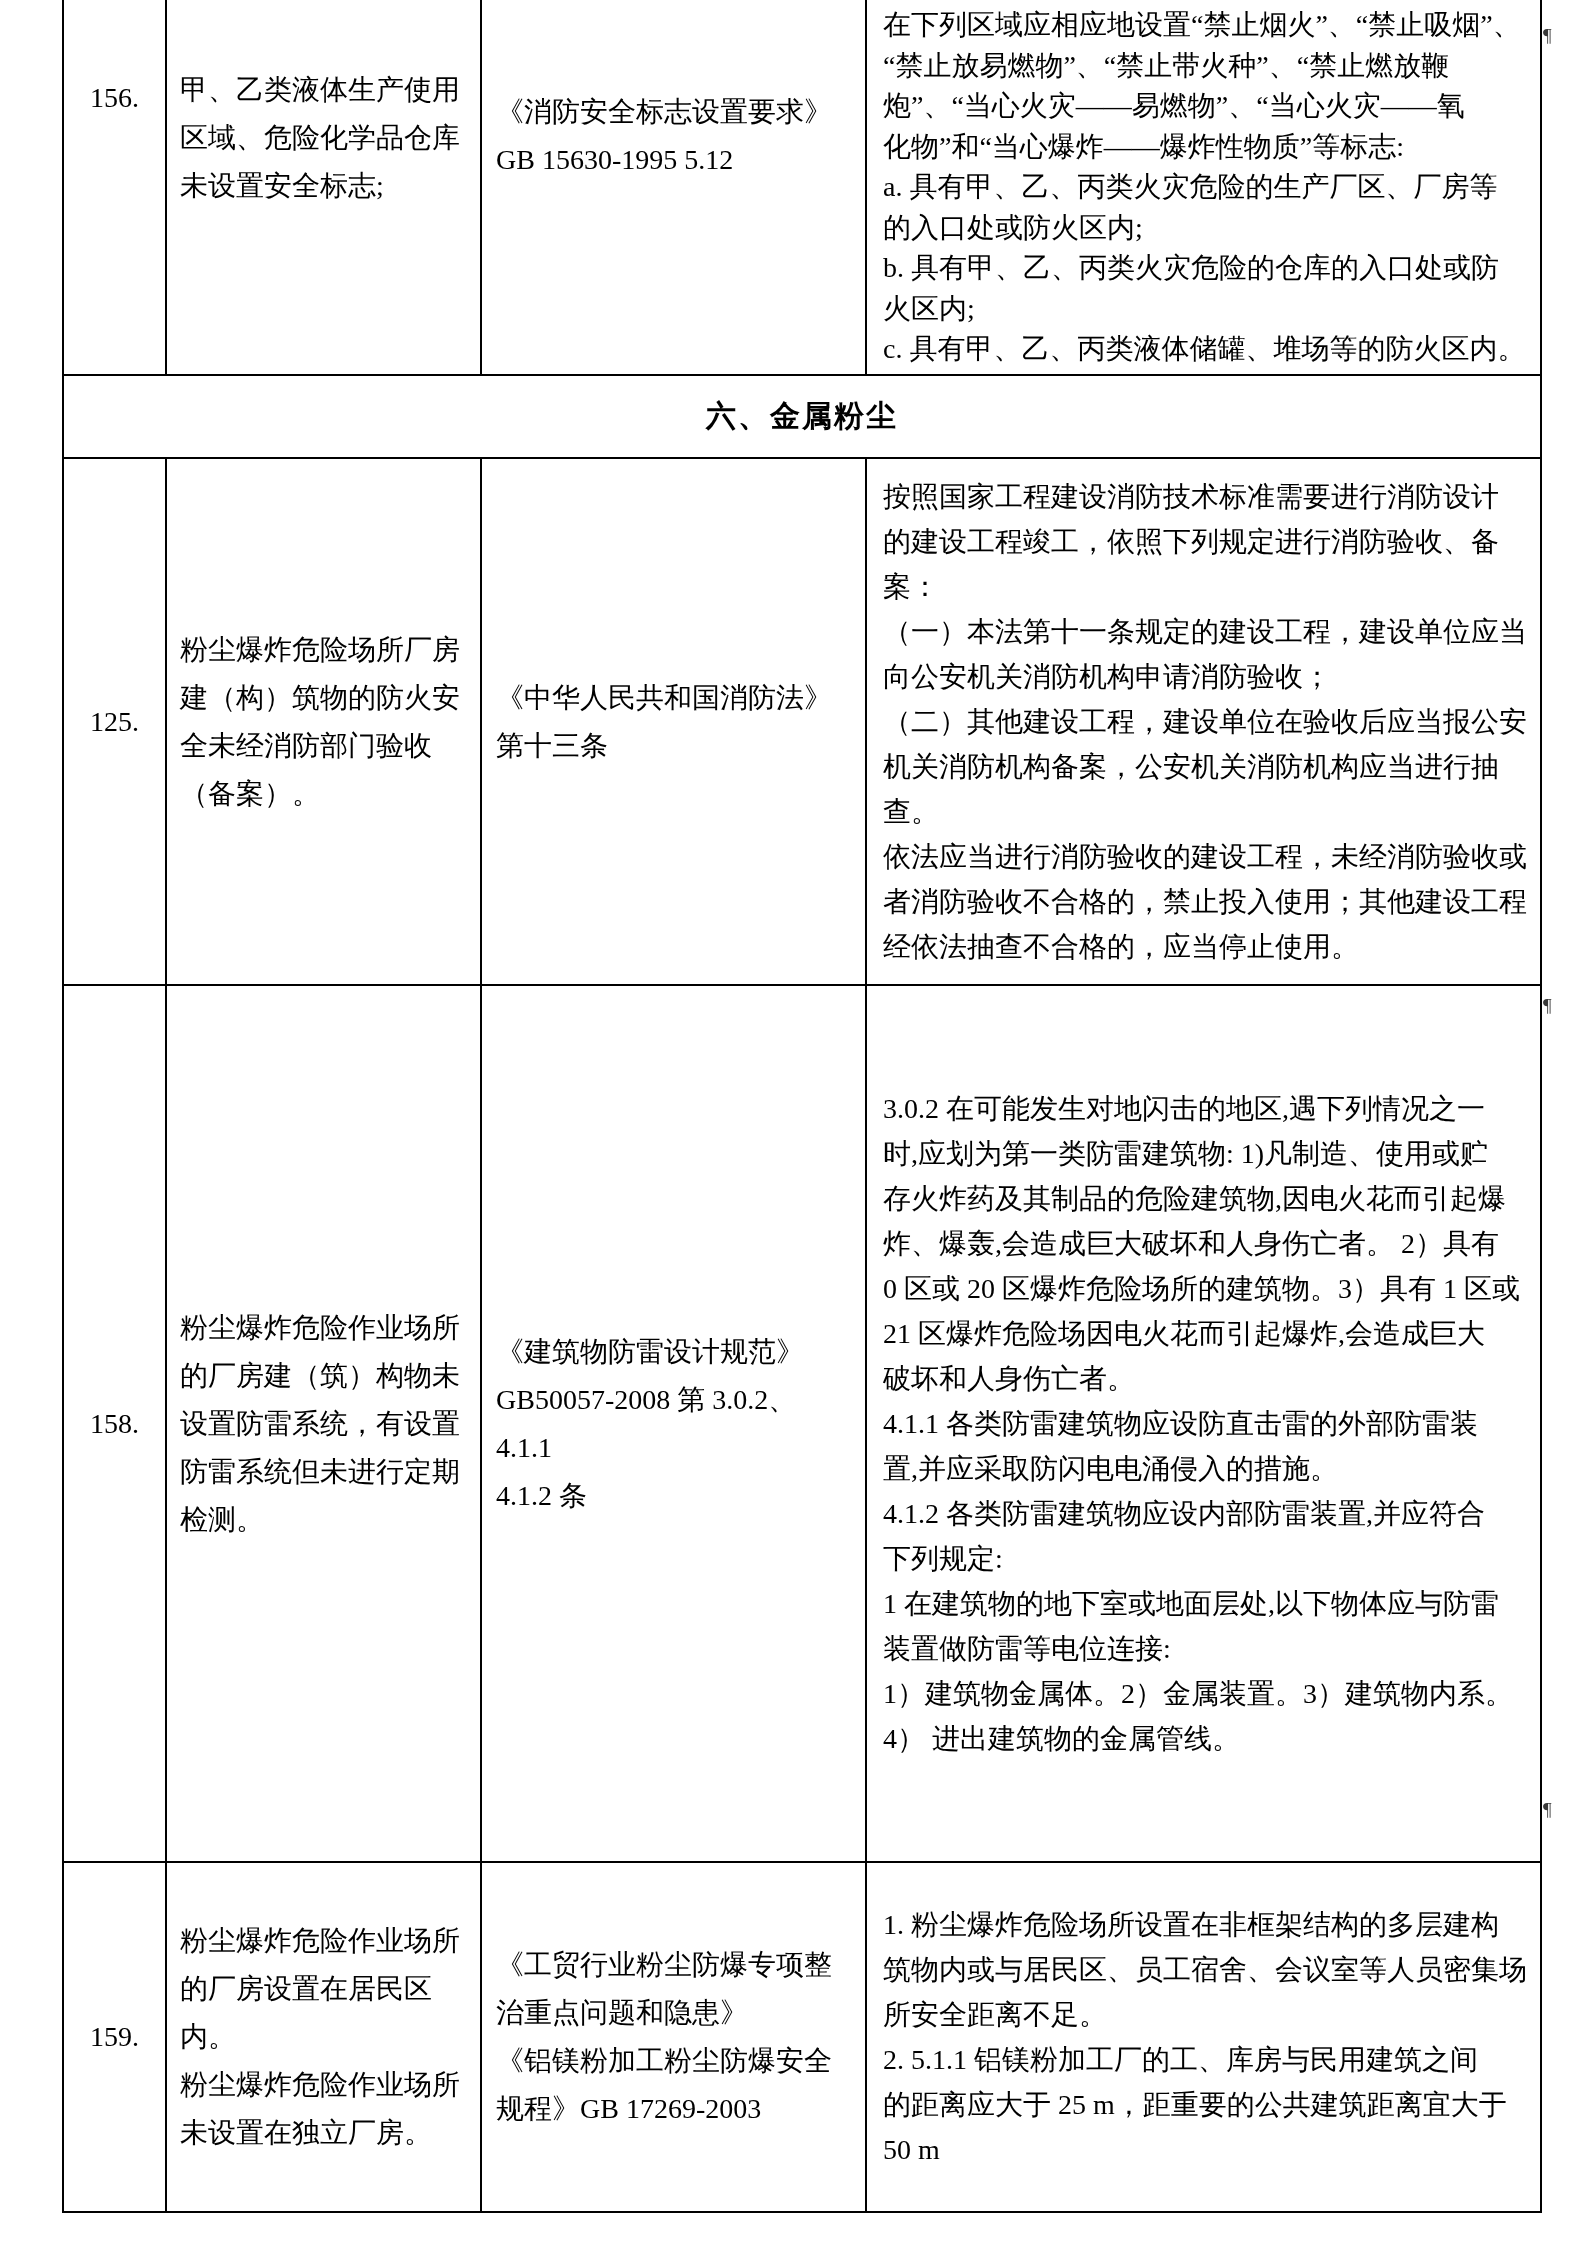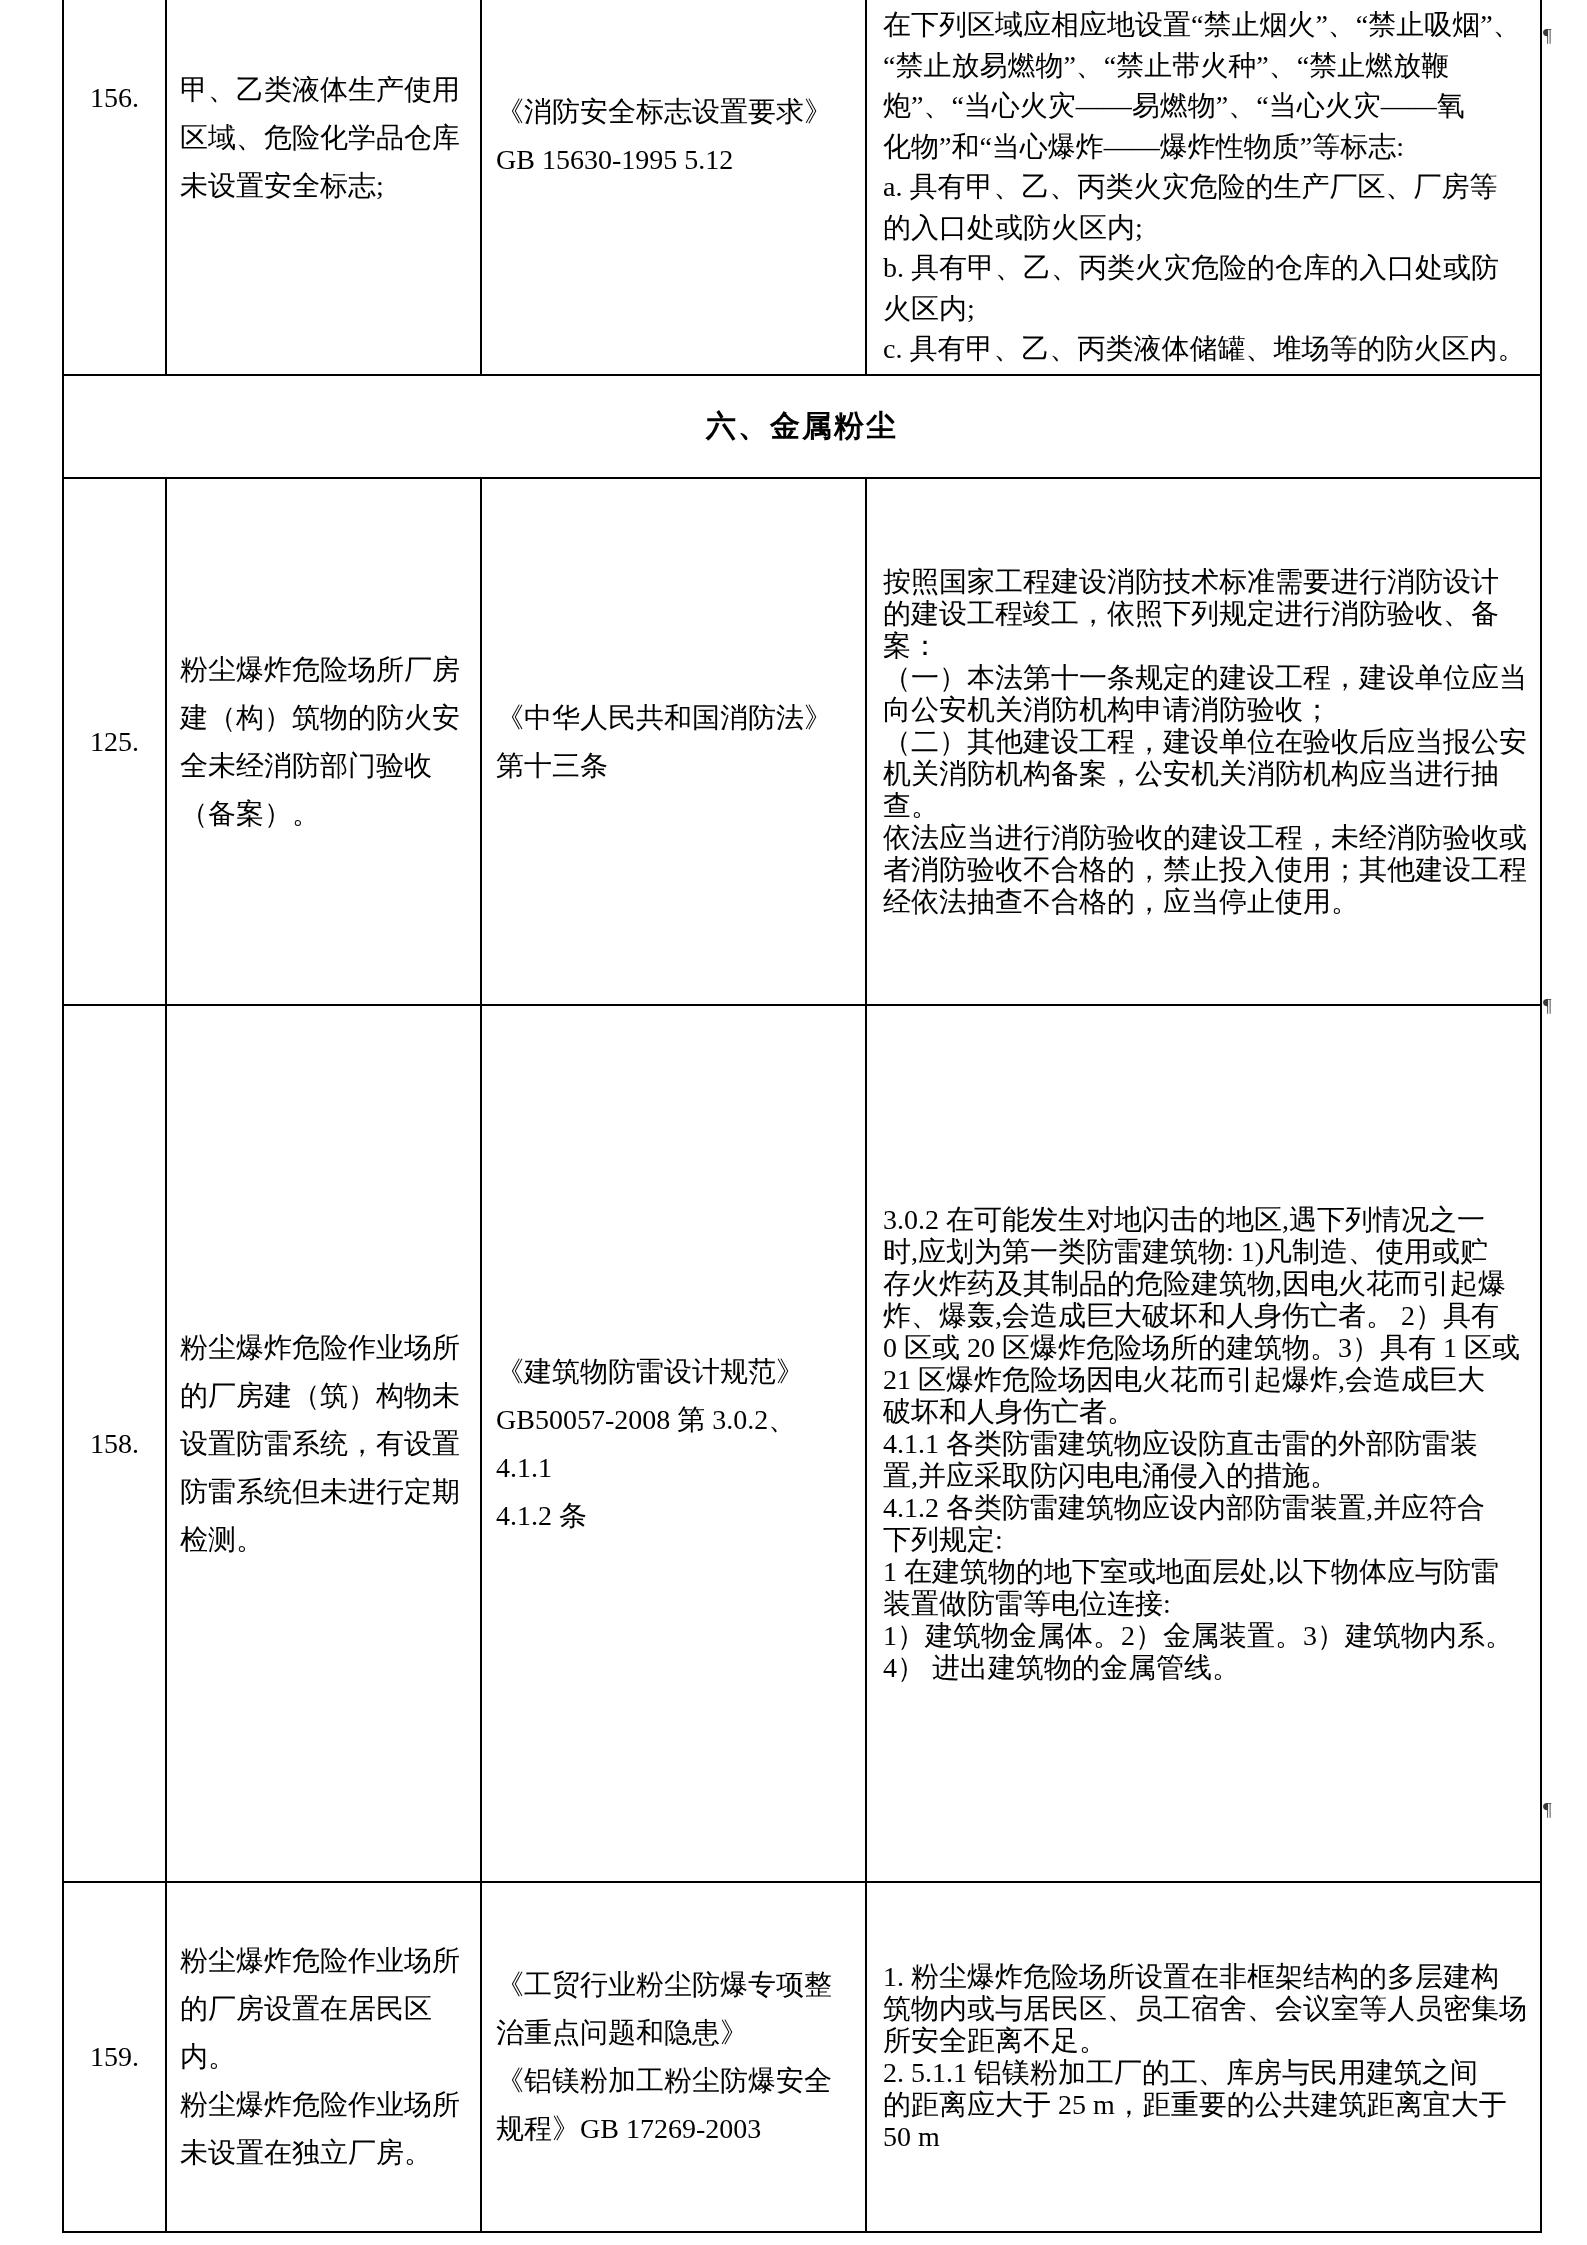--- a/index.html
+++ b/index.html
@@ -44,29 +44,29 @@
   td.basis{
     width:385px;
     padding:0 11px 0 14px;
     font-size:28px;
     line-height:48px;
   }
   td.detail{
     width:675px;
     padding:0 10px 0 16px;
     font-size:28px;
-    line-height:32px;
+    line-height:45px;
   }
   tr.r156 td.num{padding-top:76px;}
   tr.r156 td.issue{padding-top:66px;}
   tr.r156 td.basis{padding-top:88px;}
   tr.r156 td.detail{padding-top:5px;line-height:40.5px;border-radius:10px;}
 
   tr.r156{height:375px;}
-  tr.section-row{height:103px;}
+  tr.section-row{height:83px;}
   tr.r157{height:527px;}
   tr.r158{height:877px;}
   tr.r159{height:350px;}
 
   td.section-cell{
     text-align:center;
     font-weight:bold;
     font-size:30px;
     letter-spacing:2px;
   }

